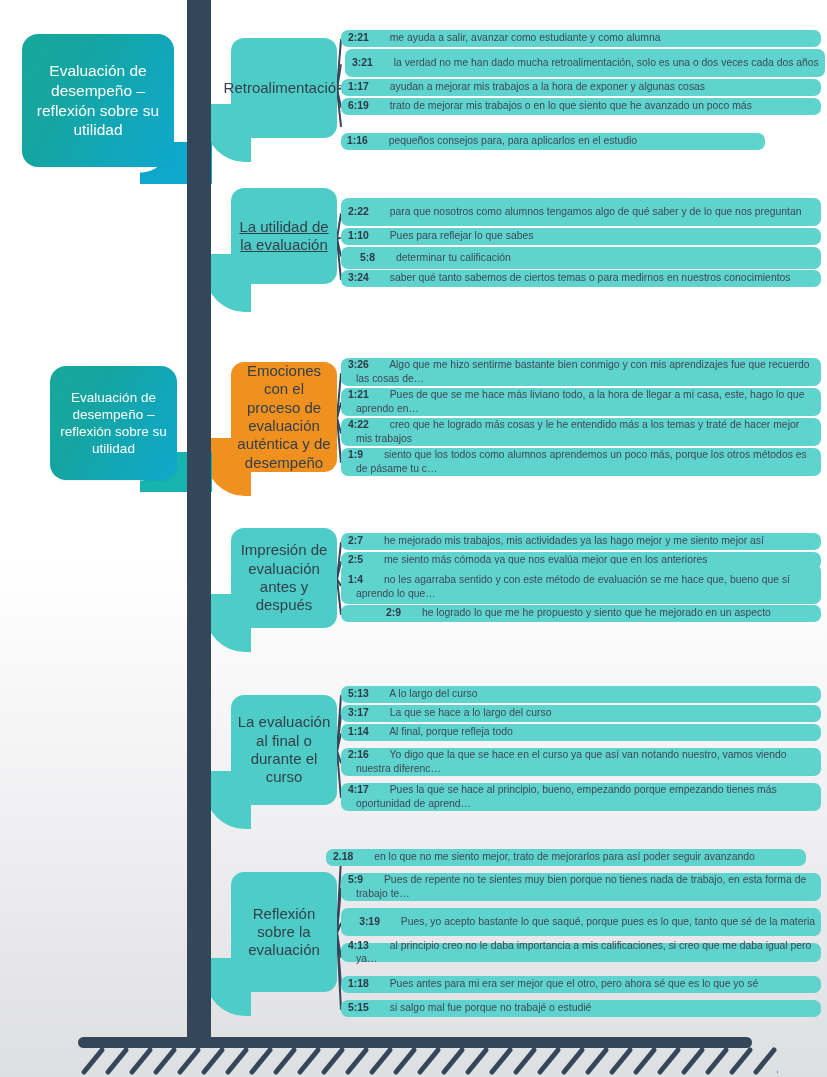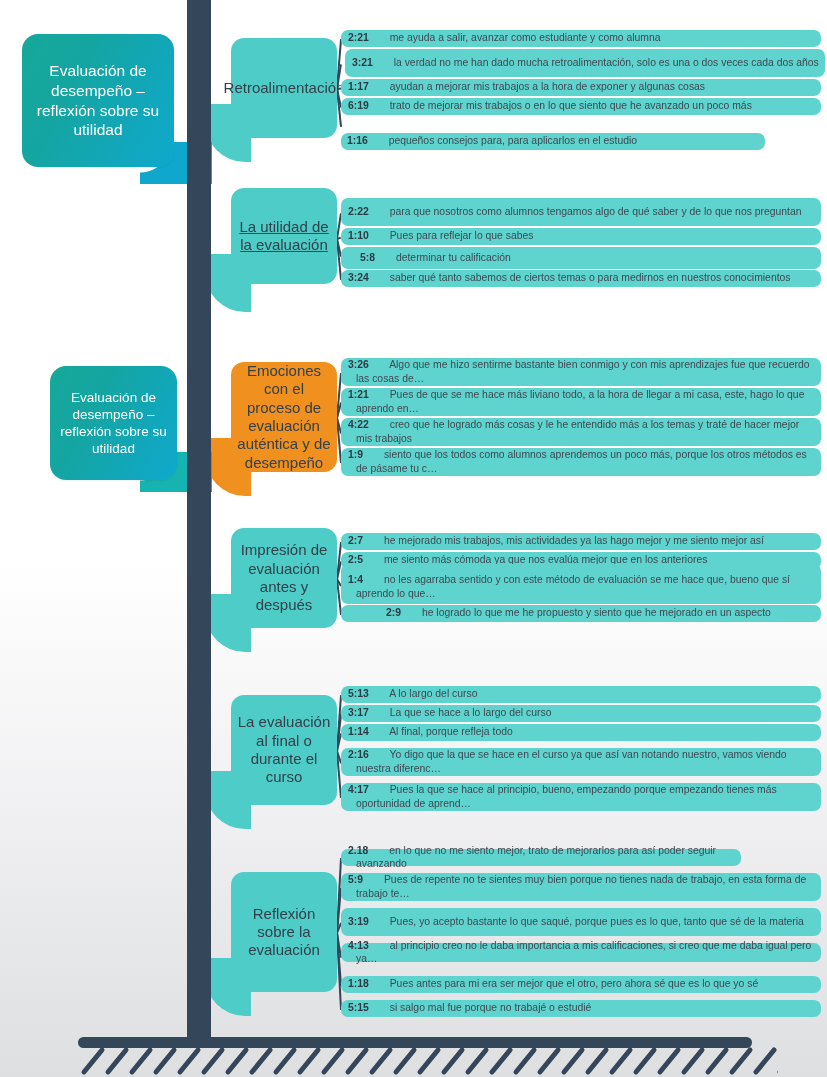--- a/index.html
+++ b/index.html
@@ -226,29 +226,29 @@
       </div>
       <div class="connector diag" style="position: absolute; left: 337px; top: 750px; width: 12.6491px; transform: rotate(71.5651deg);"></div>
       <div class="pill" style="left: 341px; top: 783px; width: 480px; height: 28px;">
         <p><span class="code">4:17</span> <span class="body">Pues la que se hace al principio, bueno, empezando porque empezando tienes más oportunidad de aprend…</span></p>
       </div>
       <div class="connector diag" style="position: absolute; left: 337px; top: 750px; width: 47.1699px; transform: rotate(85.1355deg);"></div>
       <div class="cat-tail teal" style="position: absolute; left: 205px; top: 958px; width: 46px; height: 58px; border-bottom-left-radius: 40px; z-index: 1;"></div>
       <div class="cat teal" style="top: 872px; height: 120px;">
         <div class="txt">Reflexión sobre la evaluación</div>
       </div>
-      <div class="pill" style="left: 341px; top: 849px; width: 400px; height: 17px;">
+      <div class="pill" style="left: 326px; top: 849px; width: 480px; height: 17px;">
         <p><span class="code">2.18</span> <span class="body">en lo que no me siento mejor, trato de mejorarlos para así poder seguir avanzando</span></p>
       </div>
       <div class="connector diag" style="position: absolute; left: 337px; top: 932px; width: 74.6073px; transform: rotate(-86.9267deg);"></div>
       <div class="pill" style="left: 341px; top: 873px; width: 480px; height: 28px;">
         <p><span class="code">5:9</span> <span class="body">Pues de repente no te sientes muy bien porque no tienes nada de trabajo, en esta forma de trabajo te…</span></p>
       </div>
       <div class="connector diag" style="position: absolute; left: 337px; top: 932px; width: 45.1774px; transform: rotate(-84.9204deg);"></div>
-      <div class="pill" style="left: 341px; top: 908px; width: 480px; height: 28px;">
+      <div class="pill" style="left: 341px; top: 908px; width: 480px; height: 28px; justify-content: flex-end;">
         <p><span class="code">3:19</span> <span class="body">Pues, yo acepto bastante lo que saqué, porque pues es lo que, tanto que sé de la materia</span></p>
       </div>
       <div class="connector diag" style="position: absolute; left: 337px; top: 932px; width: 10.7703px; transform: rotate(-68.1986deg);"></div>
       <div class="pill" style="left: 341px; top: 943px; width: 480px; height: 19px;">
         <p><span class="code">4:13</span> <span class="body">al principio creo no le daba importancia a mis calificaciones, si creo que me daba igual pero ya…</span></p>
       </div>
       <div class="connector diag" style="position: absolute; left: 337px; top: 932px; width: 25.318px; transform: rotate(80.9097deg);"></div>
       <div class="pill" style="left: 341px; top: 976px; width: 480px; height: 17px;">
         <p><span class="code">1:18</span> <span class="body">Pues antes para mi era ser mejor que el otro, pero ahora sé que es lo que yo sé</span></p>
       </div>

